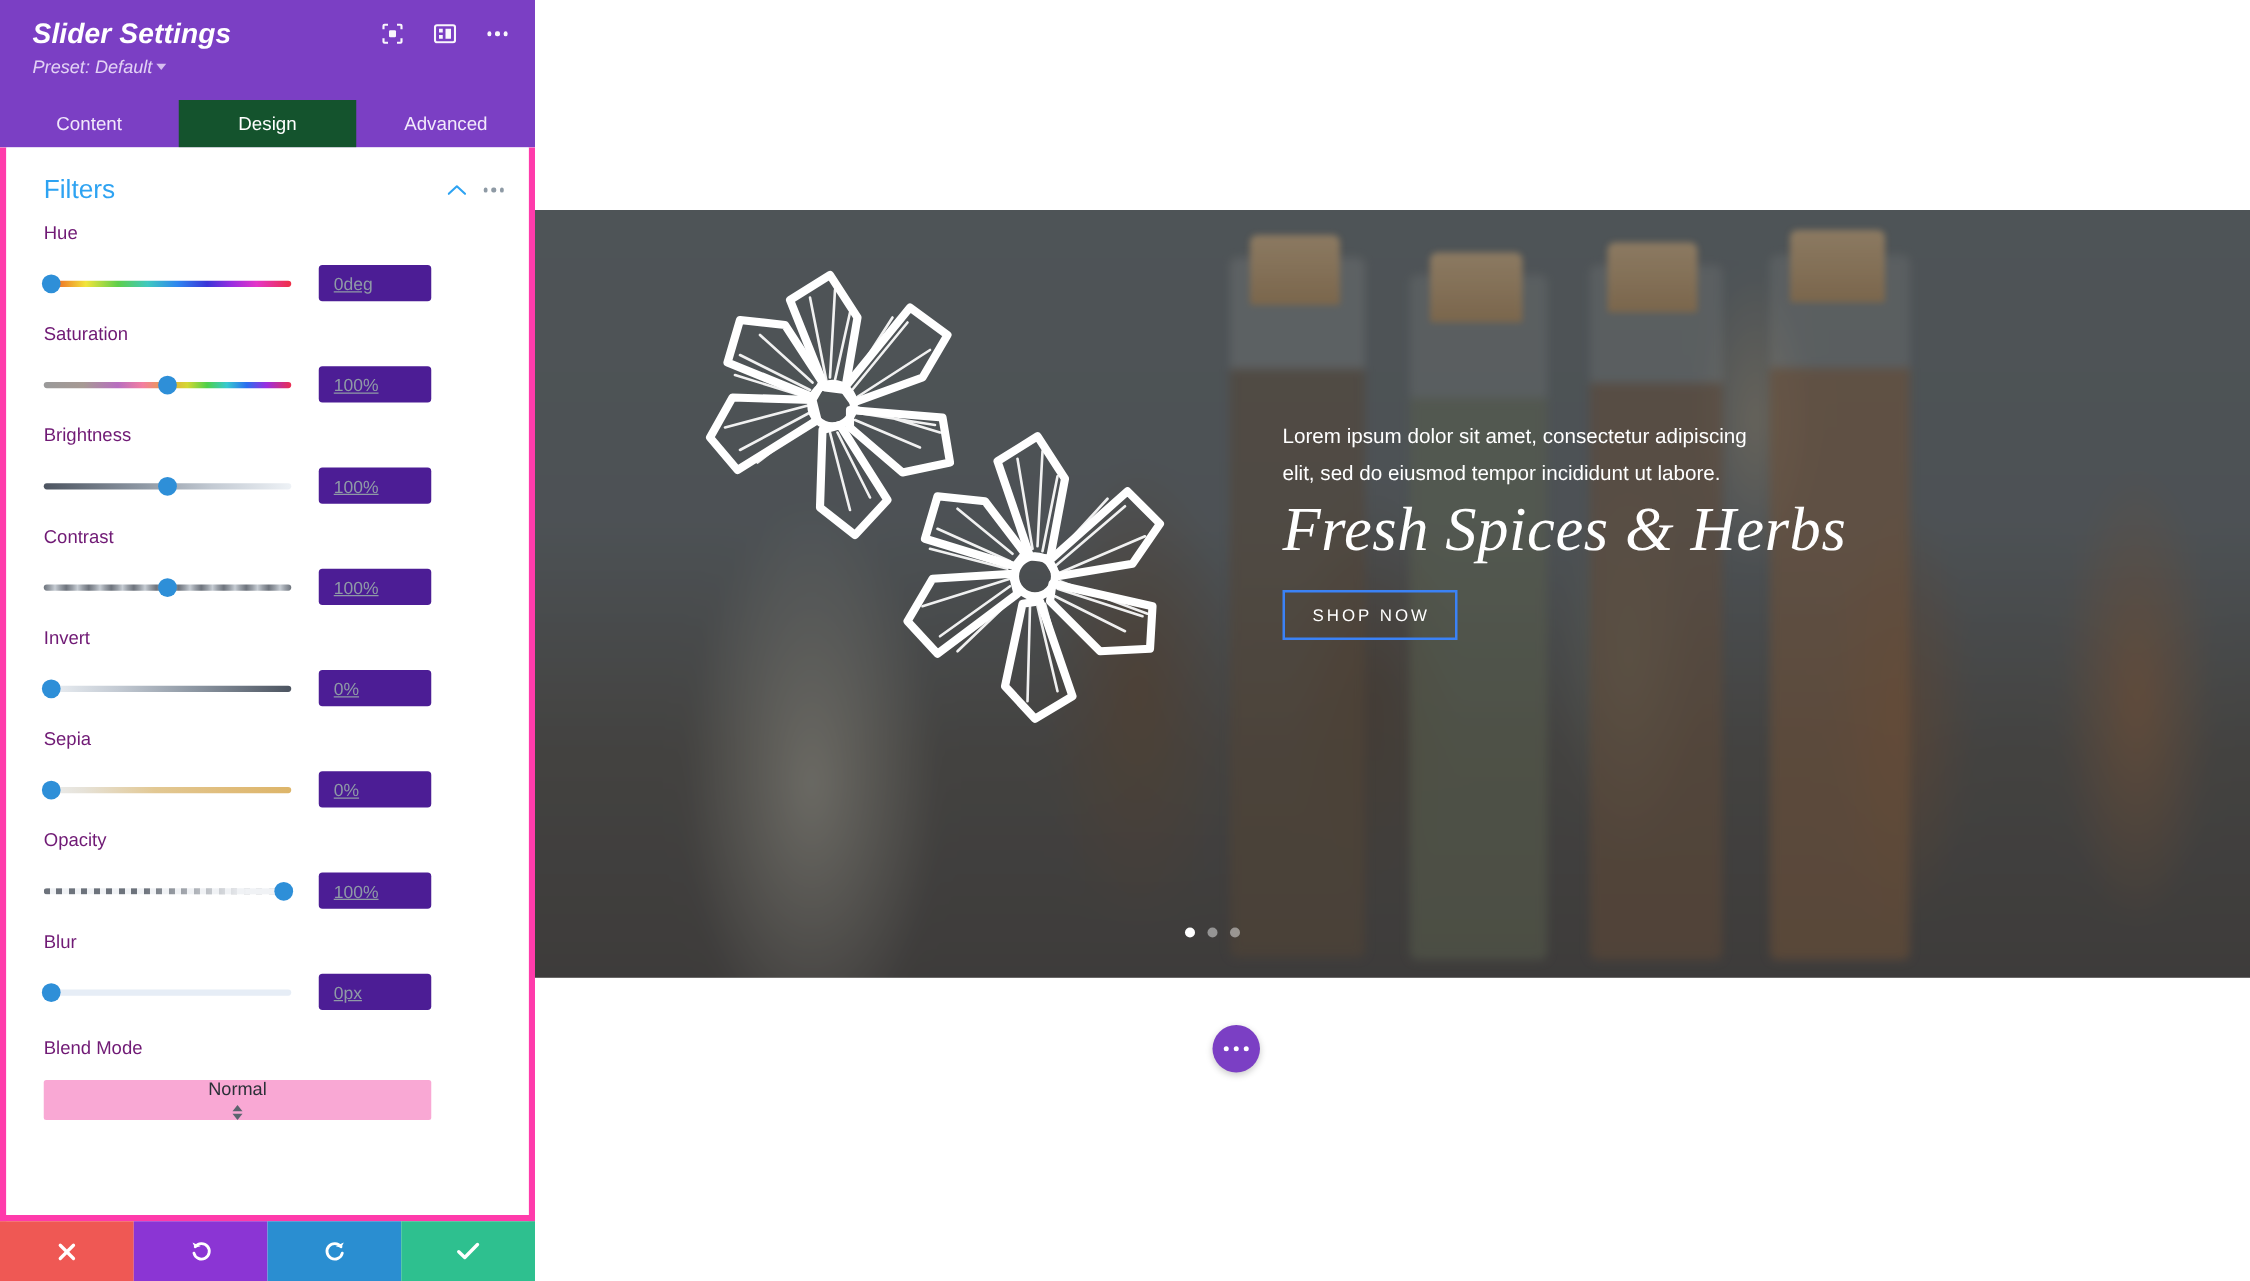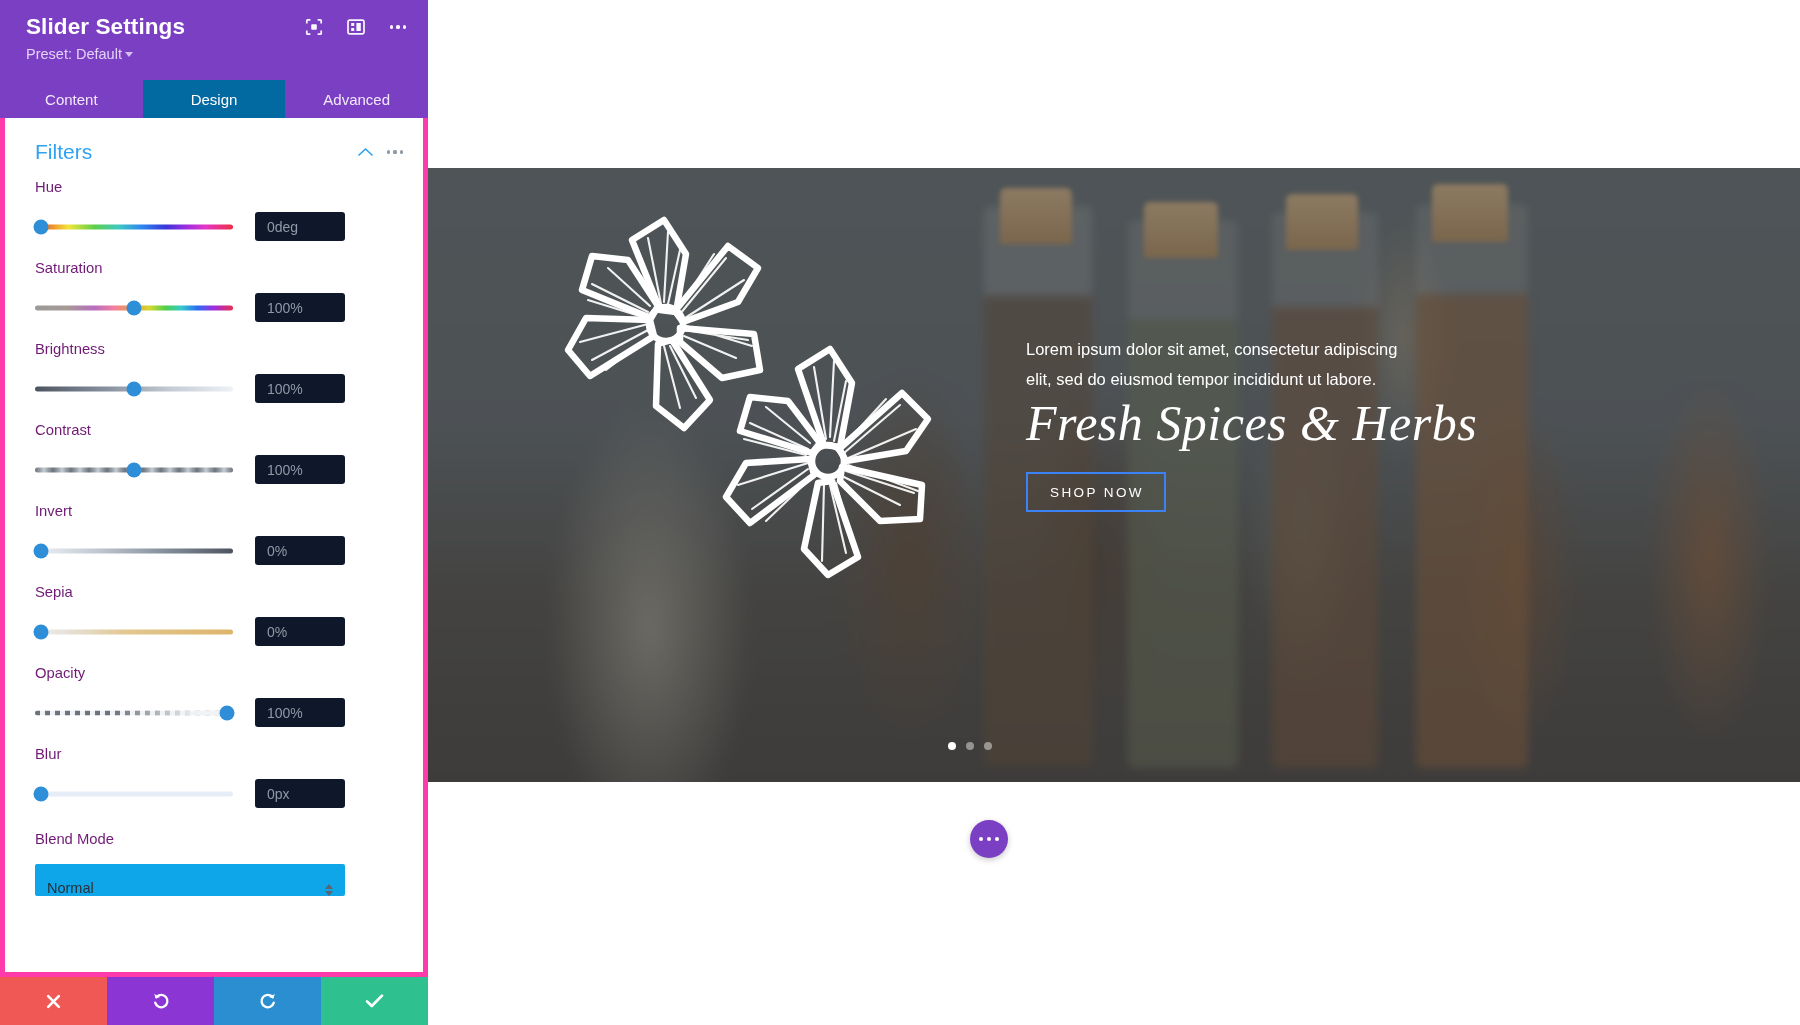--- a/index.html
+++ b/index.html
@@ -20,20 +20,21 @@
     z-index: 10;
   }
 
   
   #panel-header {
     background: #7b3fc4;
     height: 80px;
     padding: 14px 22px 0 26px;
     position: relative;
     flex: 0 0 auto;
+    font-style: italic;
   }
   #panel-title {
     color: #ffffff;
     font-size: 22.5px;
     font-weight: bold;
     letter-spacing: .1px;
     line-height: 26px;
   }
   #panel-preset {
     color: #e3d2f5;
@@ -74,21 +75,21 @@
     flex: 0 0 auto;
   }
   .panel-tab {
     flex: 1;
     display: flex; align-items: center; justify-content: center;
     color: #f2e9fb;
     font-size: 15px;
     cursor: pointer;
     height: 100%;
   }
-  .panel-tab.active { background: #0369a1; color: #ffffff; }
+  .panel-tab.active { background: #14532d; color: #ffffff; }
 
   
   #panel-body-outer {
     flex: 1 1 auto;
     border: 5px solid #ff3bab;
     border-top: none;
     background: #ffffff;
     overflow: hidden;
     position: relative;
     margin-bottom: 48px;
@@ -160,28 +161,29 @@
     border-radius: 50%;
     background: #2e8fd8;
     top: 50%;
     transform: translate(-50%, -50%);
     cursor: pointer;
     z-index: 2;
   }
   .val-box {
     margin-left: 22px;
     width: 90px; height: 29px;
-    background: #0f172a;
+    background: #4c1d95;
     border-radius: 3px;
     display: flex; align-items: center;
     padding-left: 12px;
     font-size: 14px;
     color: #8f9aa6;
     cursor: text;
     flex: 0 0 auto;
+    text-decoration: underline;
   }
 
   
   .tr-hue {
     background: linear-gradient(to right,
       #f4422f 0%, #f08a2a 8%, #f2e53b 17%,
       #5ecf4a 30%, #3fc9c0 42%, #2e86f0 54%,
       #3a35d8 66%, #9a2de0 76%, #e435c8 86%, #ee2f46 100%);
   }
   .tr-sat {
@@ -215,25 +217,26 @@
   }
   .tr-blur {
     background: #e6edf6;
   }
 
   
   .ctrl-select-wrap {
     position: relative;
     width: 310px;
     height: 32px;
-    background: #0ea5e9;
+    background: #f9a8d4;
     border-radius: 2px;
-    display: flex; align-items: flex-end;
+    display: flex; align-items: center;
     padding: 0 12px;
     cursor: pointer;
+    flex-direction: column;
   }
   .ctrl-select-val { font-size: 14.5px; color: #2b3038; flex: 1; }
   .spin-arrows { display: flex; flex-direction: column; gap: 2px; }
   .spin-up, .spin-dn {
     width: 0; height: 0;
     border-left: 4.5px solid transparent;
     border-right: 4.5px solid transparent;
   }
   .spin-up { border-bottom: 5px solid #5c646f; }
   .spin-dn { border-top: 5px solid #5c646f; }

